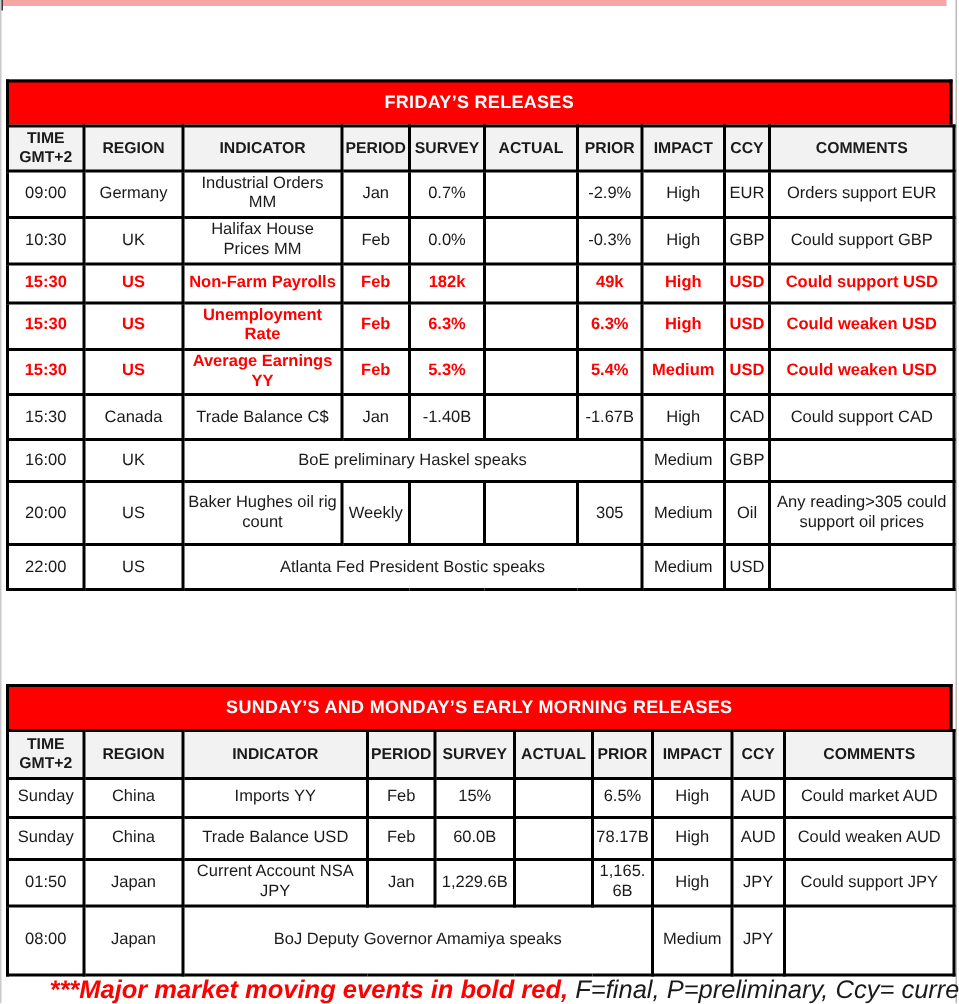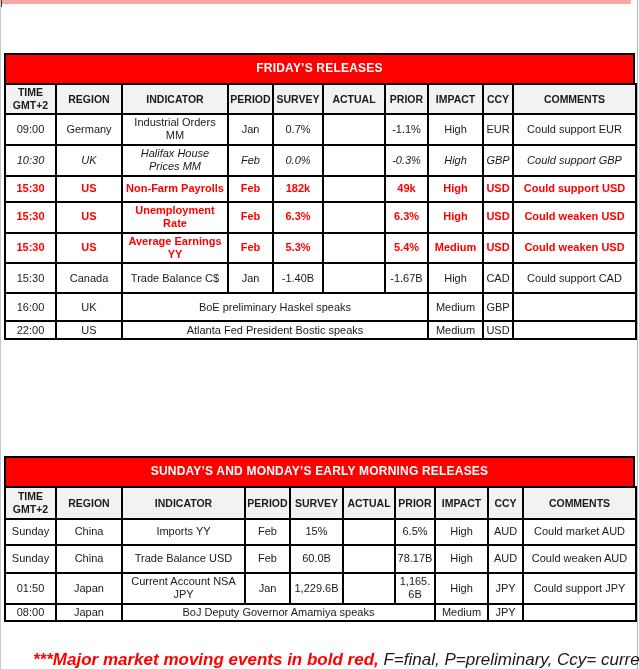--- a/index.html
+++ b/index.html
@@ -72,26 +72,26 @@
           </tr>
         </thead>
         <tbody>
           <tr style="height: 30px;">
             <td>09:00</td>
             <td>Germany</td>
             <td>Industrial Orders MM</td>
             <td>Jan</td>
             <td>0.7%</td>
             <td></td>
-            <td>-1.1%</td>
+            <td>-2.9%</td>
             <td>High</td>
             <td>EUR</td>
-            <td>Could support EUR</td>
-          </tr>
-          <tr style="height: 30px; font-style: italic;">
+            <td>Orders support EUR</td>
+          </tr>
+          <tr style="height: 30px;">
             <td>10:30</td>
             <td>UK</td>
             <td>Halifax House Prices MM</td>
             <td>Feb</td>
             <td>0.0%</td>
             <td></td>
             <td>-0.3%</td>
             <td>High</td>
             <td>GBP</td>
             <td>Could support GBP</td>
@@ -145,21 +145,33 @@
             <td>Could support CAD</td>
           </tr>
           <tr style="height: 28px; padding-left: 40px;">
             <td>16:00</td>
             <td>UK</td>
             <td colspan="5">BoE preliminary Haskel speaks</td>
             <td>Medium</td>
             <td>GBP</td>
             <td></td>
           </tr>
-          <tr style="height: 18px;">
+          <tr style="height: 42px;">
+            <td>20:00</td>
+            <td>US</td>
+            <td>Baker Hughes oil rig count</td>
+            <td>Weekly</td>
+            <td></td>
+            <td></td>
+            <td>305</td>
+            <td>Medium</td>
+            <td>Oil</td>
+            <td>Any reading&gt;305 could support oil prices</td>
+          </tr>
+          <tr style="height: 30px;">
             <td>22:00</td>
             <td>US</td>
             <td colspan="5">Atlanta Fed President Bostic speaks</td>
             <td>Medium</td>
             <td>USD</td>
             <td></td>
           </tr>
         </tbody>
       </table>
     </div>
@@ -222,21 +234,21 @@
             <td>Japan</td>
             <td>Current Account NSA JPY</td>
             <td>Jan</td>
             <td>1,229.6B</td>
             <td></td>
             <td>1,165.6B</td>
             <td>High</td>
             <td>JPY</td>
             <td>Could support JPY</td>
           </tr>
-          <tr style="height: 17px;">
+          <tr style="height: 46px;">
             <td>08:00</td>
             <td>Japan</td>
             <td colspan="5">BoJ Deputy Governor Amamiya speaks</td>
             <td>Medium</td>
             <td>JPY</td>
             <td></td>
           </tr>
         </tbody>
       </table>
     </div>

